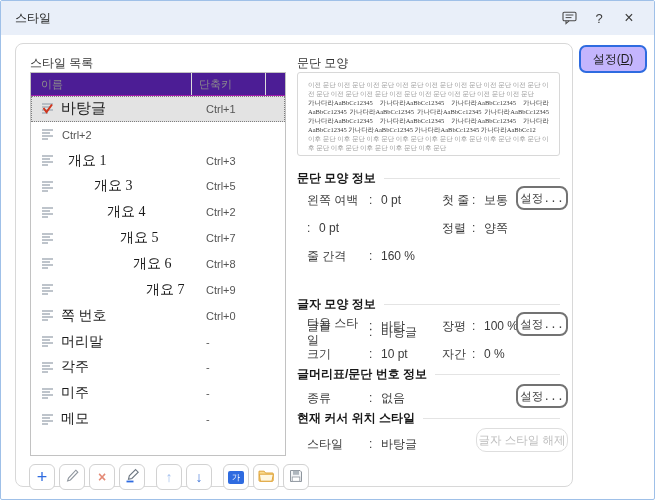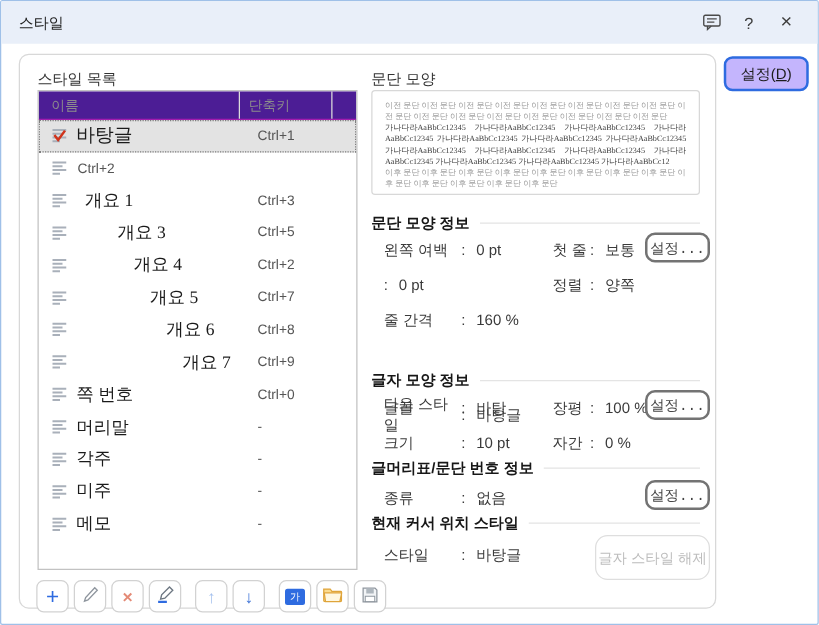--- a/index.html
+++ b/index.html
@@ -66,21 +66,21 @@
   .sec::after{content:"";flex:1;height:1px;background:#e4e4e4;}
   .irow{position:absolute;left:10px;width:253px;height:20px;display:flex;align-items:center;
         font-size:12px;color:#3a3a3a;}
   .l1{width:62px;flex:0 0 62px;}
   .co{flex:0 0 12px;}
   .col2{position:absolute;left:135px;top:0;height:100%;display:flex;align-items:center;}
   .l2{width:30px;flex:0 0 30px;}
   .setbtn{position:absolute;right:-6px;width:52px;height:24px;box-sizing:border-box;background:#fff;
           border:2px solid #737373;border-radius:8px;font-size:11.5px;color:#444;cursor:pointer;
           font-family:Liberation Mono, monospace;padding:0;}
-  .release{position:absolute;right:-6px;width:92px;height:36px;box-sizing:border-box;background:#fff;
+  .release{position:absolute;right:-6px;width:92px;height:24px;box-sizing:border-box;background:#fff;
            border:1px solid #dedede;border-radius:10px;font-size:11.5px;color:#bdbdbd;
            font-family:inherit;padding:0;}
 </style>
 </head>
 <body>
 
 <div class="dialog">
 
   <div class="titlebar">
     <span class="title">스타일</span>

